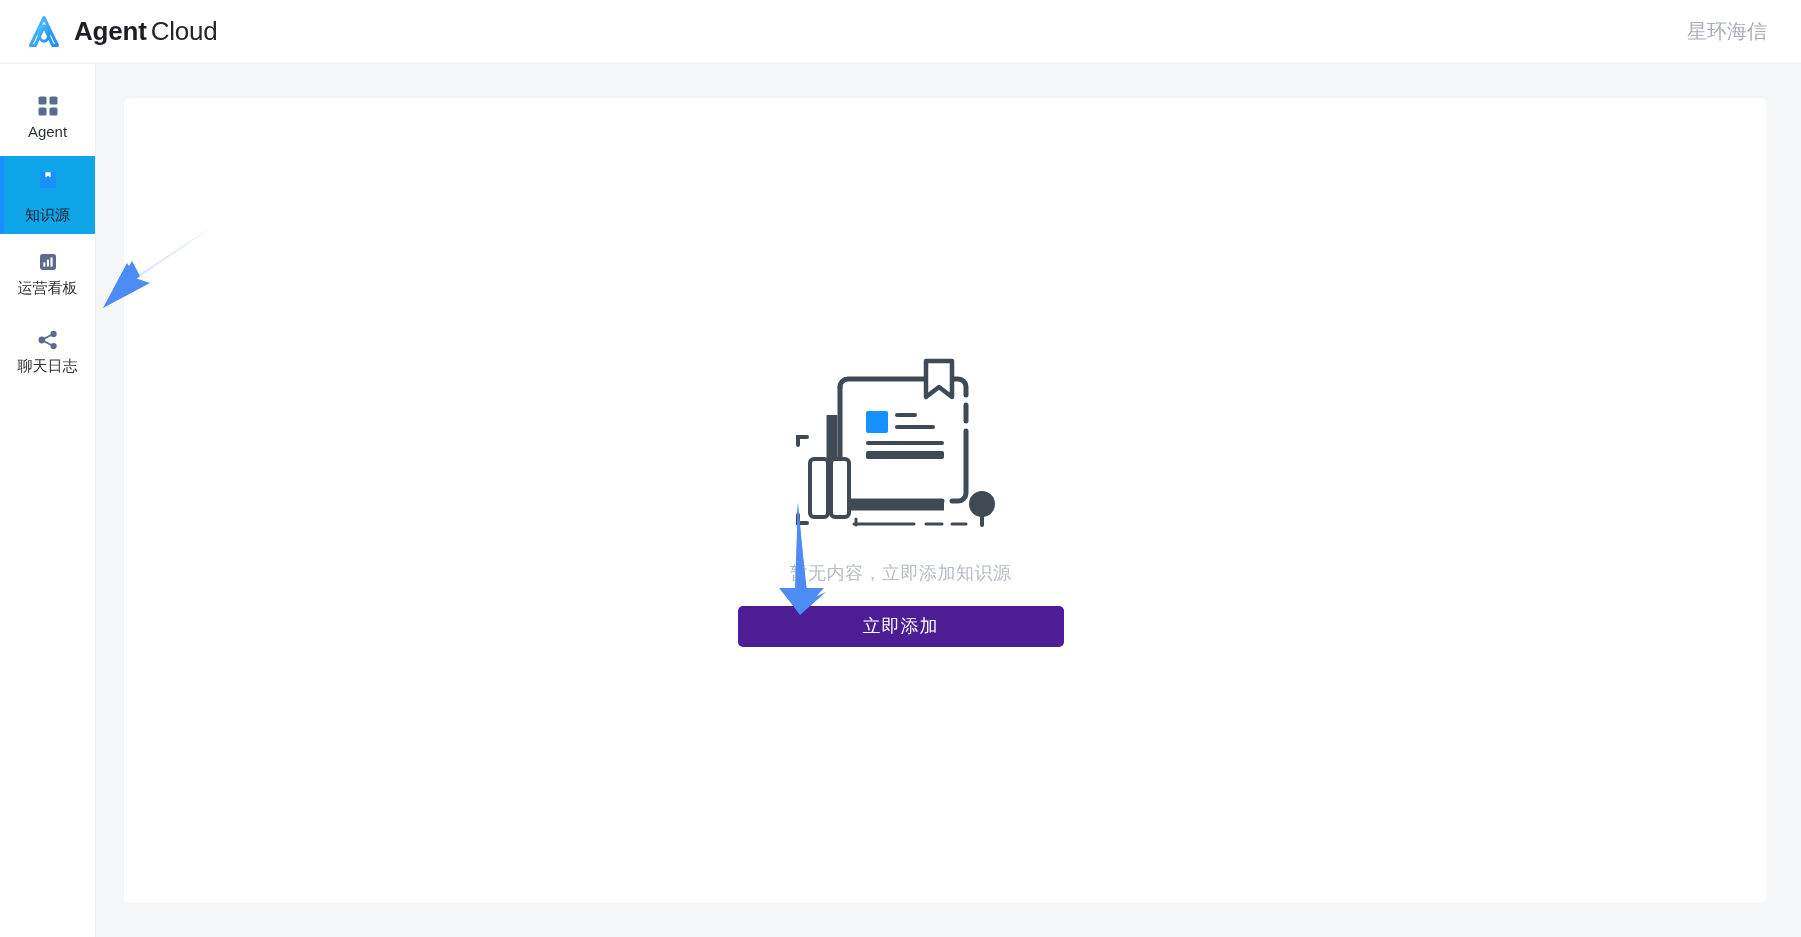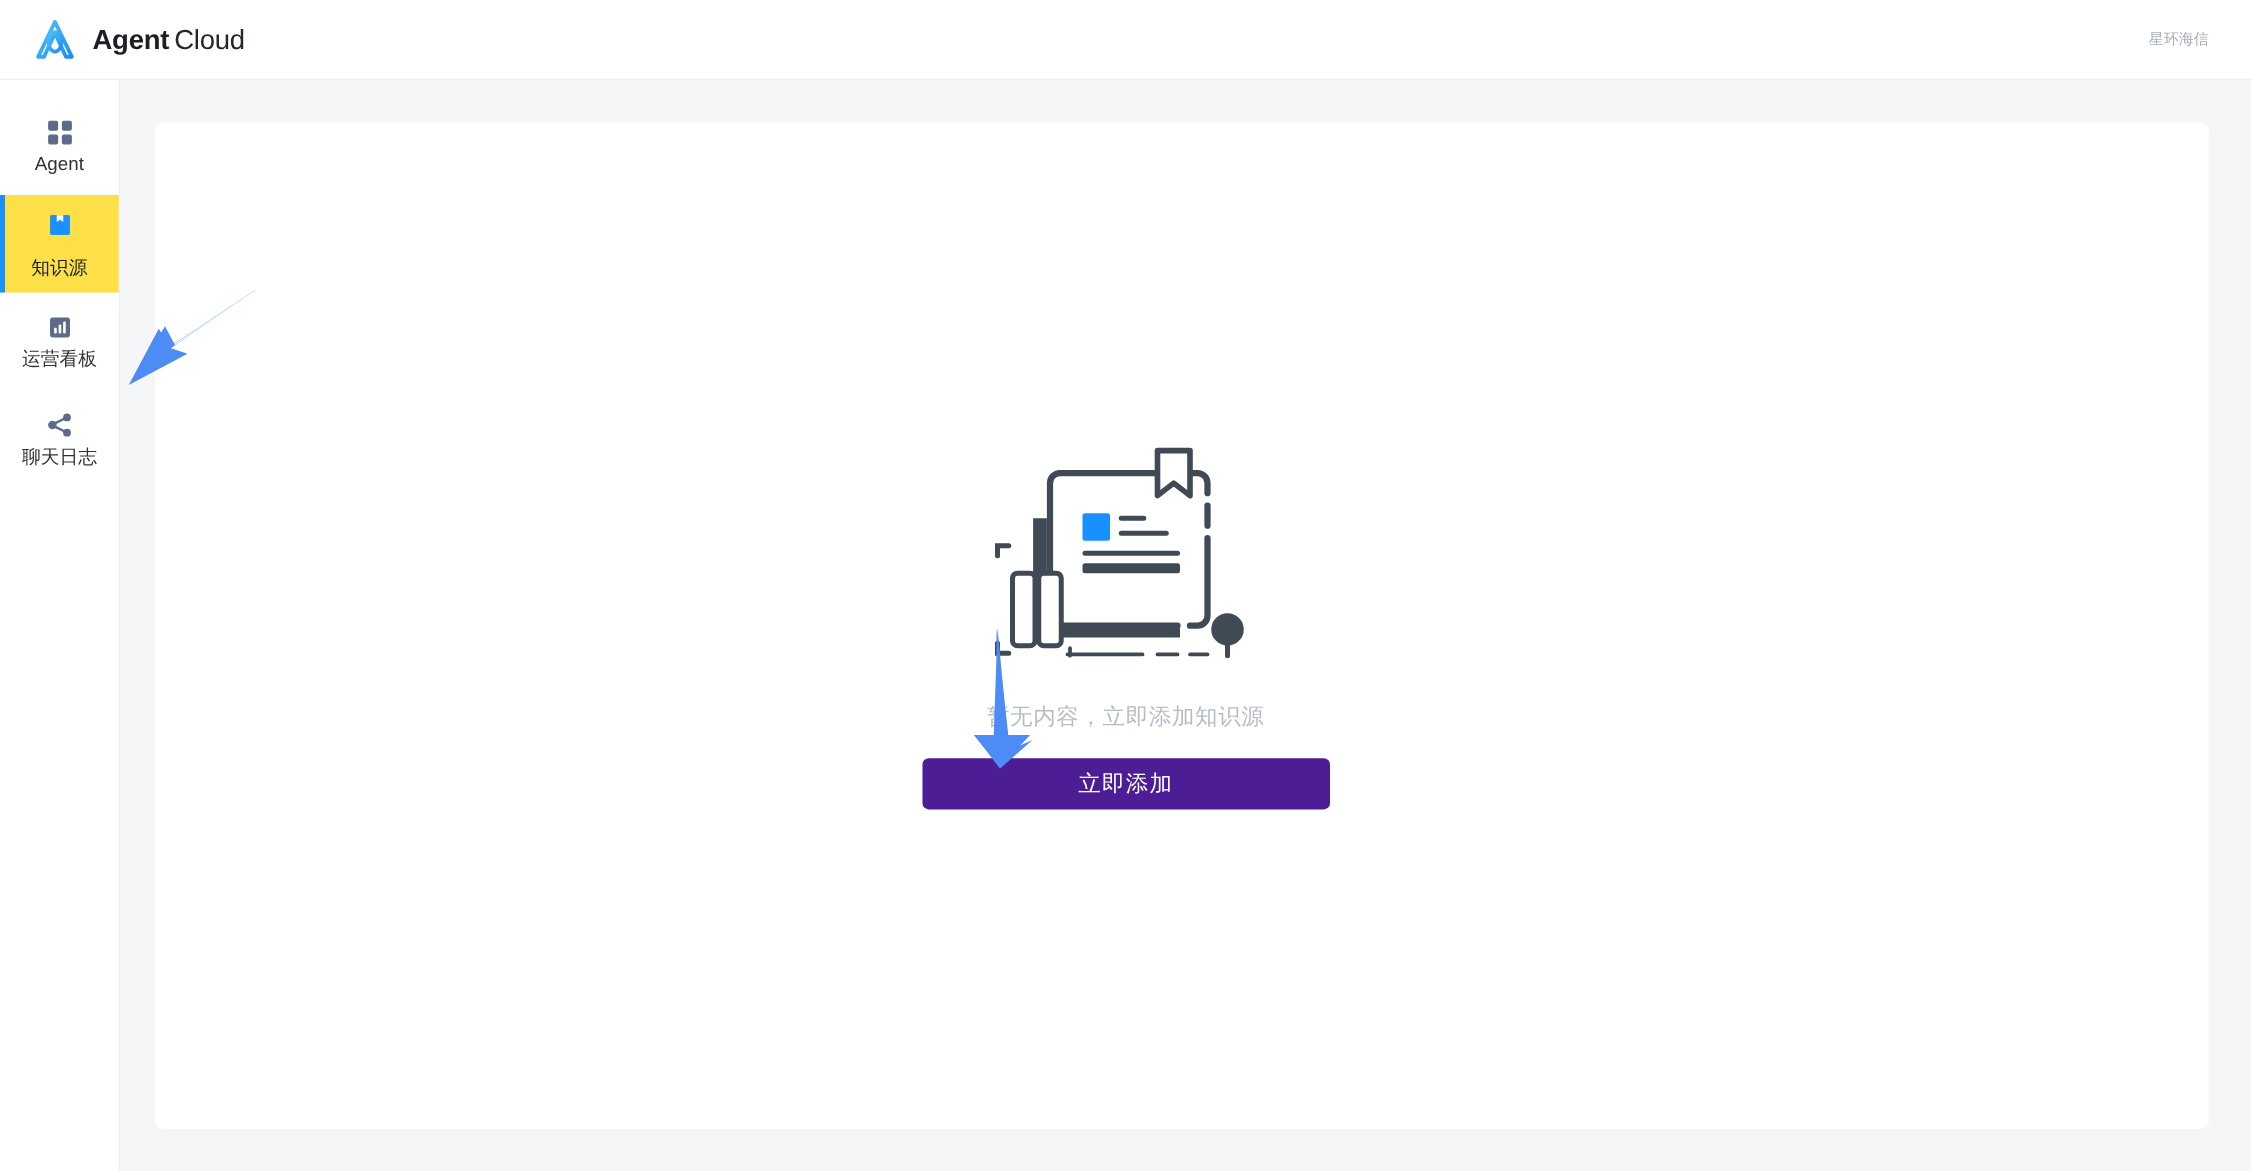--- a/index.html
+++ b/index.html
@@ -23,32 +23,32 @@
     z-index: 5;
   }
   .brand {
     display: flex;
     align-items: center;
     margin-left: 24px;
     gap: 10px;
   }
   .brand-logo { width: 40px; height: 40px; display: block; }
   .brand-text {
-    font-size: 22px;
+    font-size: 26px;
     letter-spacing: -0.2px;
     white-space: nowrap;
     color: #1c1f23;
   }
   .brand-text .b-strong { font-weight: 700; }
   .brand-text .b-light { font-weight: 400; color: #23262b; margin-left: 4px; }
 
   .header-right {
     margin-left: auto;
     margin-right: 34px;
-    font-size: 12px;
+    font-size: 20px;
     color: #a8aeb8;
     white-space: nowrap;
   }
 
   
   .sidebar {
     position: absolute;
     left: 0; top: 64px;
     width: 96px;
     height: 873px;
@@ -73,21 +73,21 @@
     display: flex; align-items: center; justify-content: center;
     color: #5c6b8a;
   }
   .nav-item .nav-label {
     font-size: 15px;
     color: #2f3337;
     line-height: 1;
     white-space: nowrap;
   }
   .nav-item.active {
-    background: #fde047;
+    background: #0ea5e9;
     gap: 16px;
   }
   .nav-item.active::before {
     content: "";
     position: absolute;
     left: 0; top: 0;
     width: 4px; height: 100%;
     background: #1890ff;
   }
   .nav-item.active .nav-icon { color: #1890ff; }

